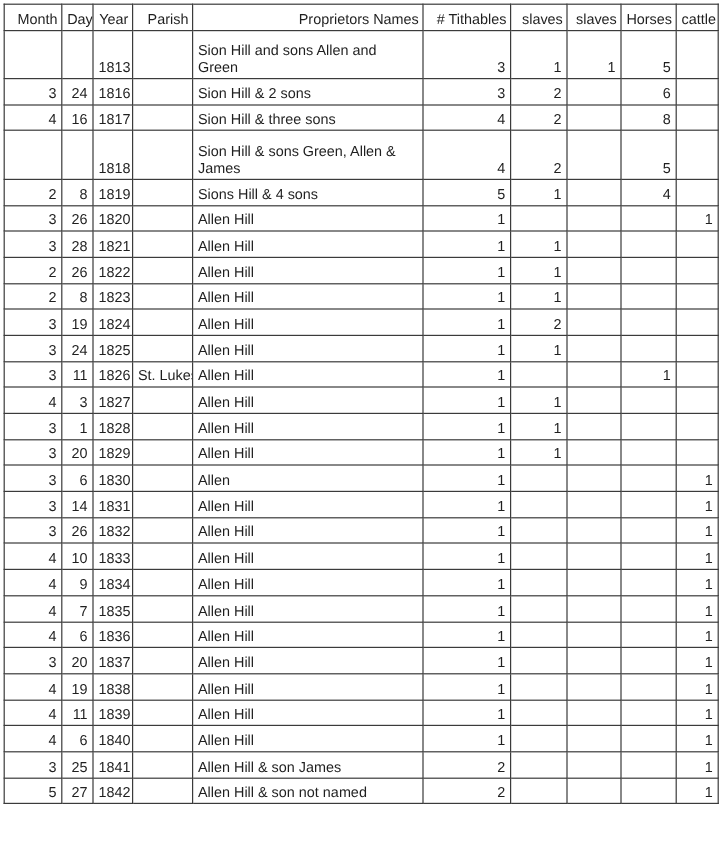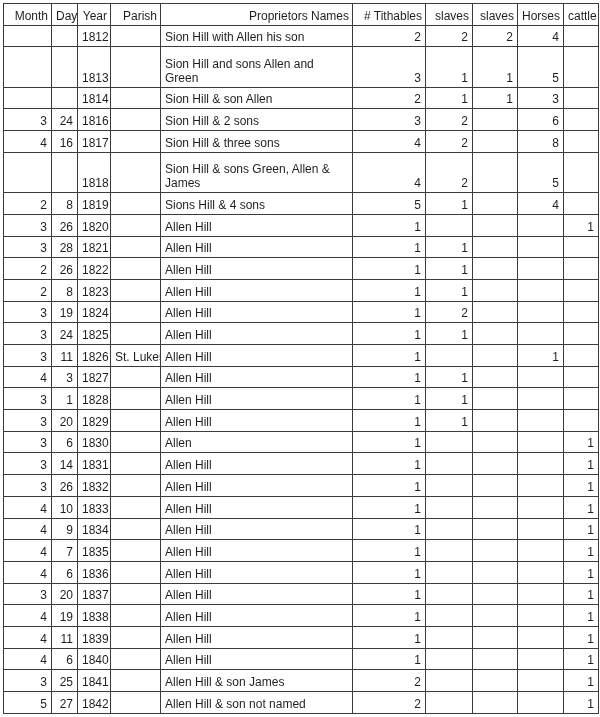--- a/index.html
+++ b/index.html
@@ -64,54 +64,30 @@
           <td class="hdr">Parish</td>
           <td class="hdr">Proprietors Names</td>
           <td class="hdr"># Tithables</td>
           <td class="hdr">slaves</td>
           <td class="hdr">slaves</td>
           <td class="hdr">Horses</td>
           <td class="hdr">cattle</td>
         </tr>
     </thead>
     <tbody>
-        <tr>
-          <td class="num"></td>
-          <td class="num"></td>
-          <td class="num">1812</td>
-          <td class="txt"></td>
-          <td class="txt wrap">Sion Hill with Allen his son</td>
-          <td class="num">2</td>
-          <td class="num">2</td>
-          <td class="num">2</td>
-          <td class="num">4</td>
-          <td class="num"></td>
-        </tr>
         <tr class="tall">
           <td class="num"></td>
           <td class="num"></td>
           <td class="num">1813</td>
           <td class="txt"></td>
           <td class="txt wrap">Sion Hill and sons Allen and Green</td>
           <td class="num">3</td>
           <td class="num">1</td>
           <td class="num">1</td>
           <td class="num">5</td>
-          <td class="num"></td>
-        </tr>
-        <tr>
-          <td class="num"></td>
-          <td class="num"></td>
-          <td class="num">1814</td>
-          <td class="txt"></td>
-          <td class="txt wrap">Sion Hill &amp; son Allen</td>
-          <td class="num">2</td>
-          <td class="num">1</td>
-          <td class="num">1</td>
-          <td class="num">3</td>
           <td class="num"></td>
         </tr>
         <tr>
           <td class="num">3</td>
           <td class="num">24</td>
           <td class="num">1816</td>
           <td class="txt"></td>
           <td class="txt wrap">Sion Hill &amp; 2 sons</td>
           <td class="num">3</td>
           <td class="num">2</td>

